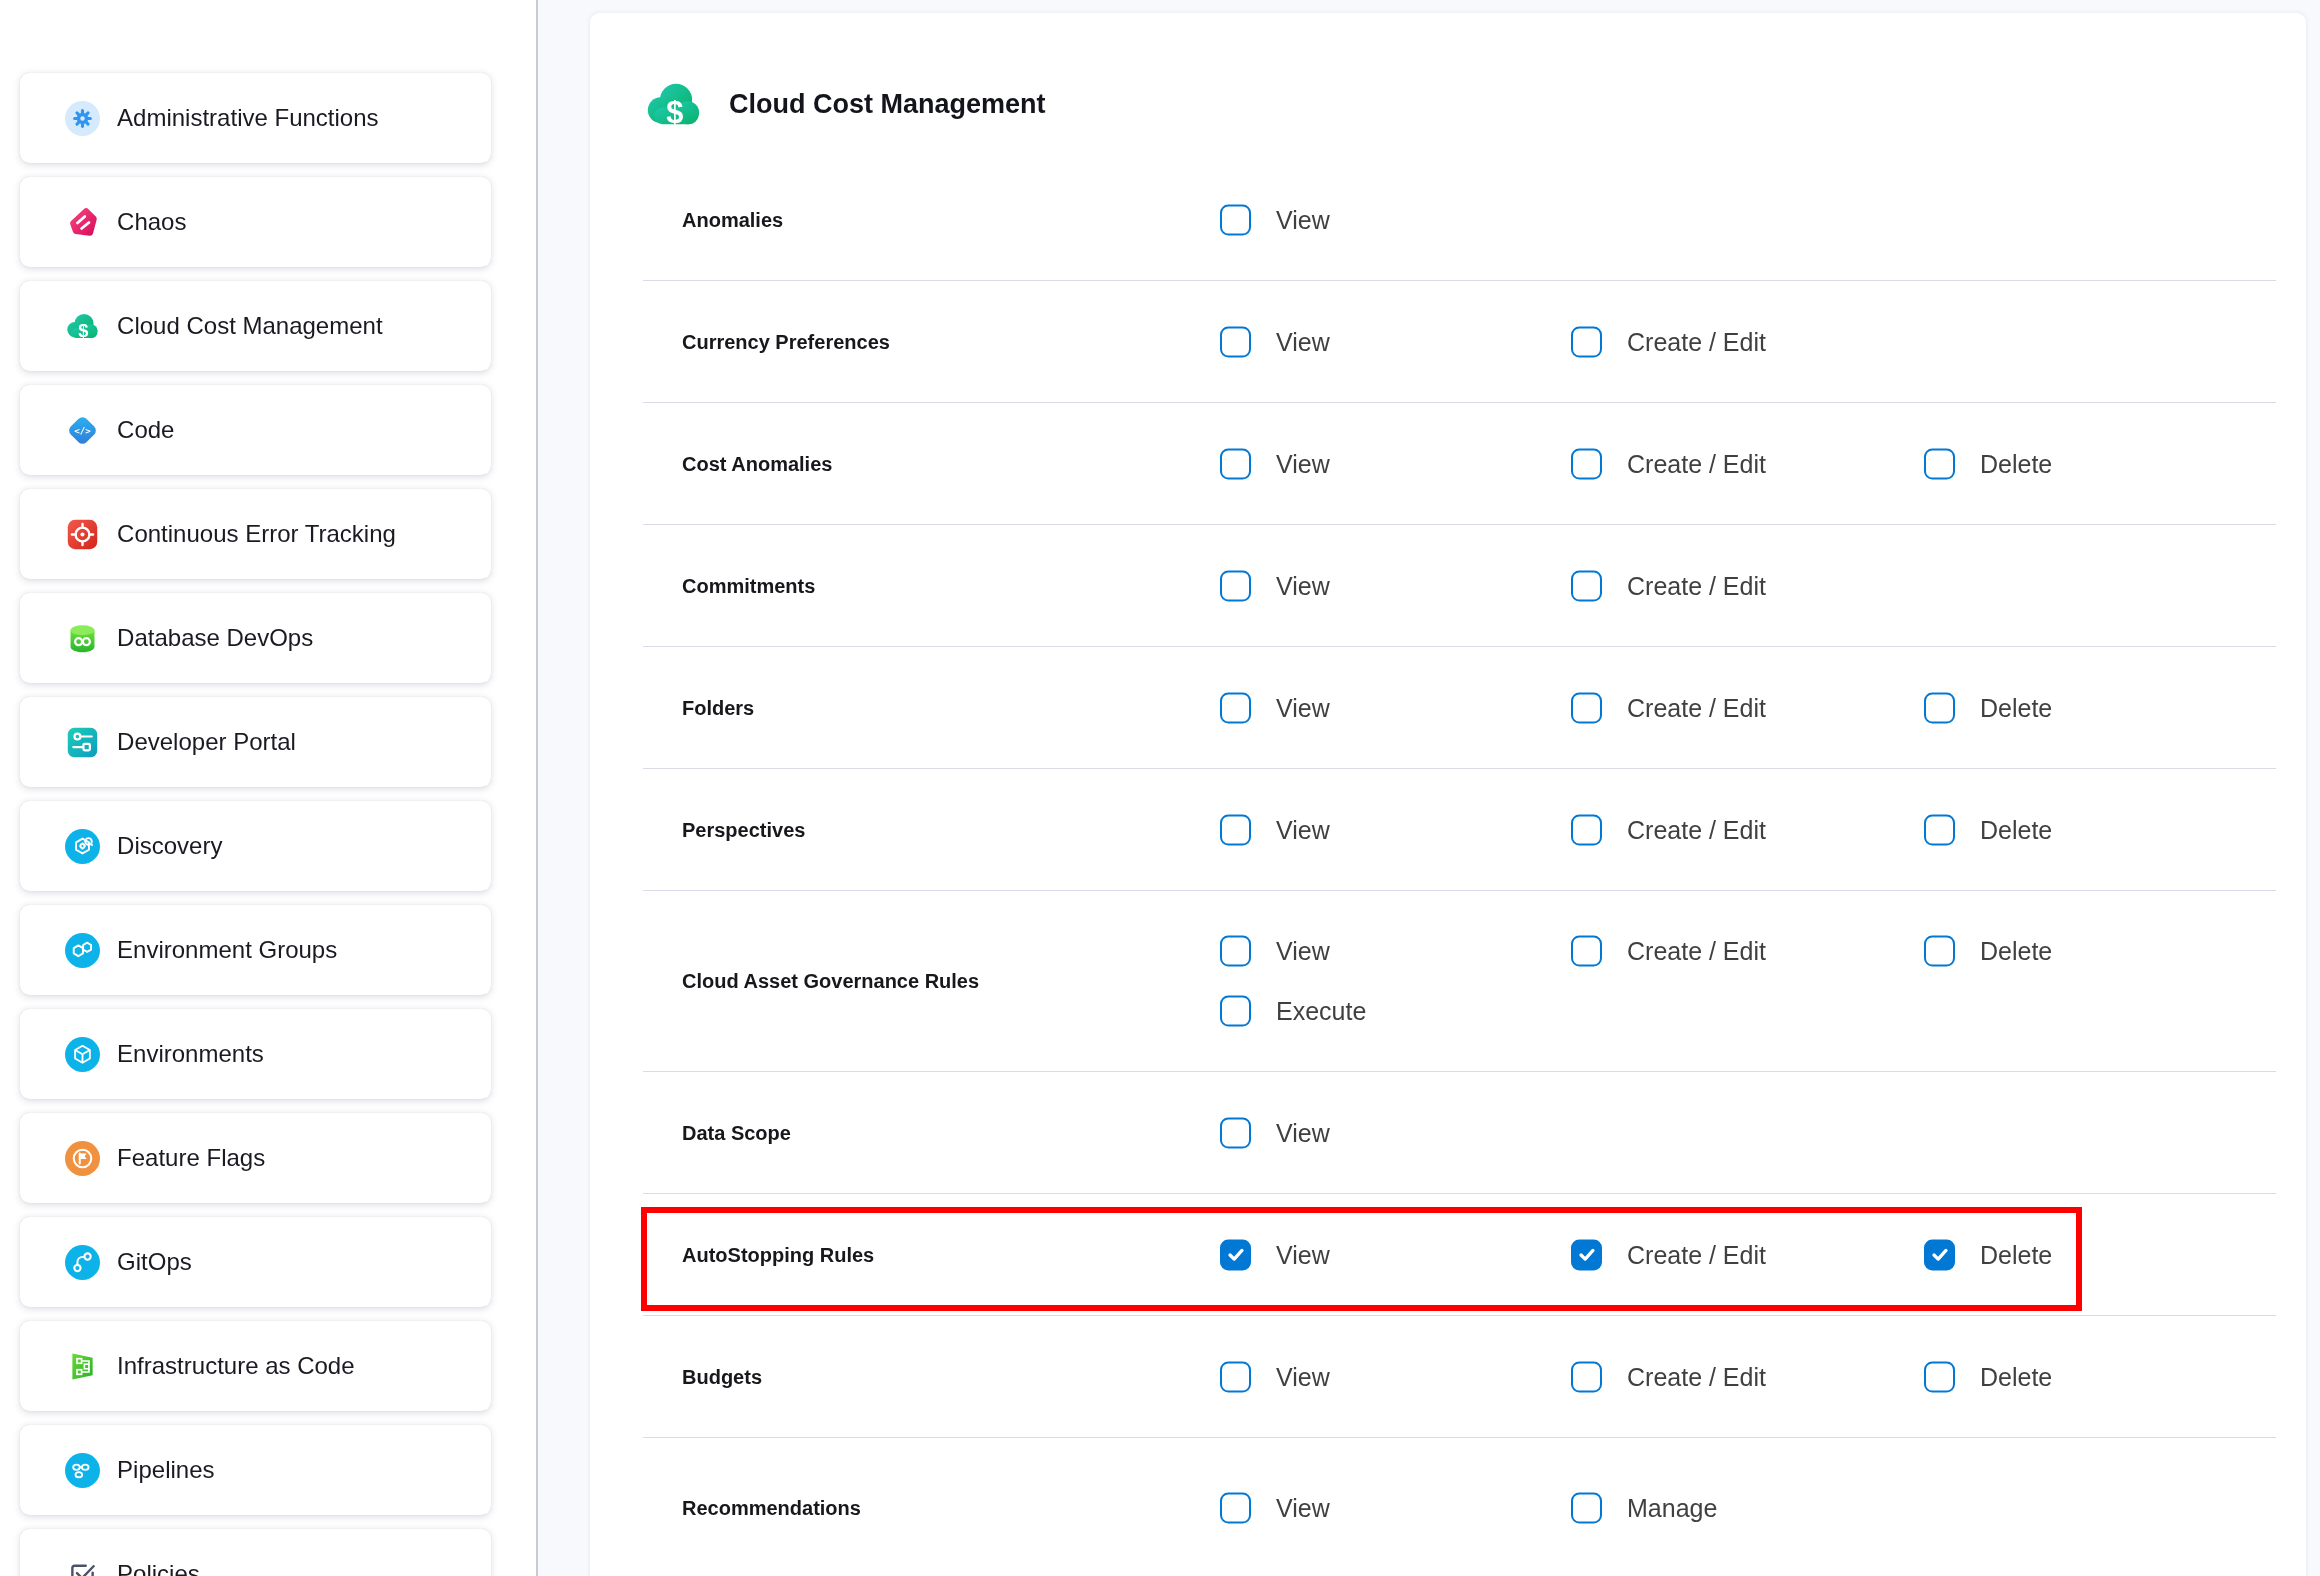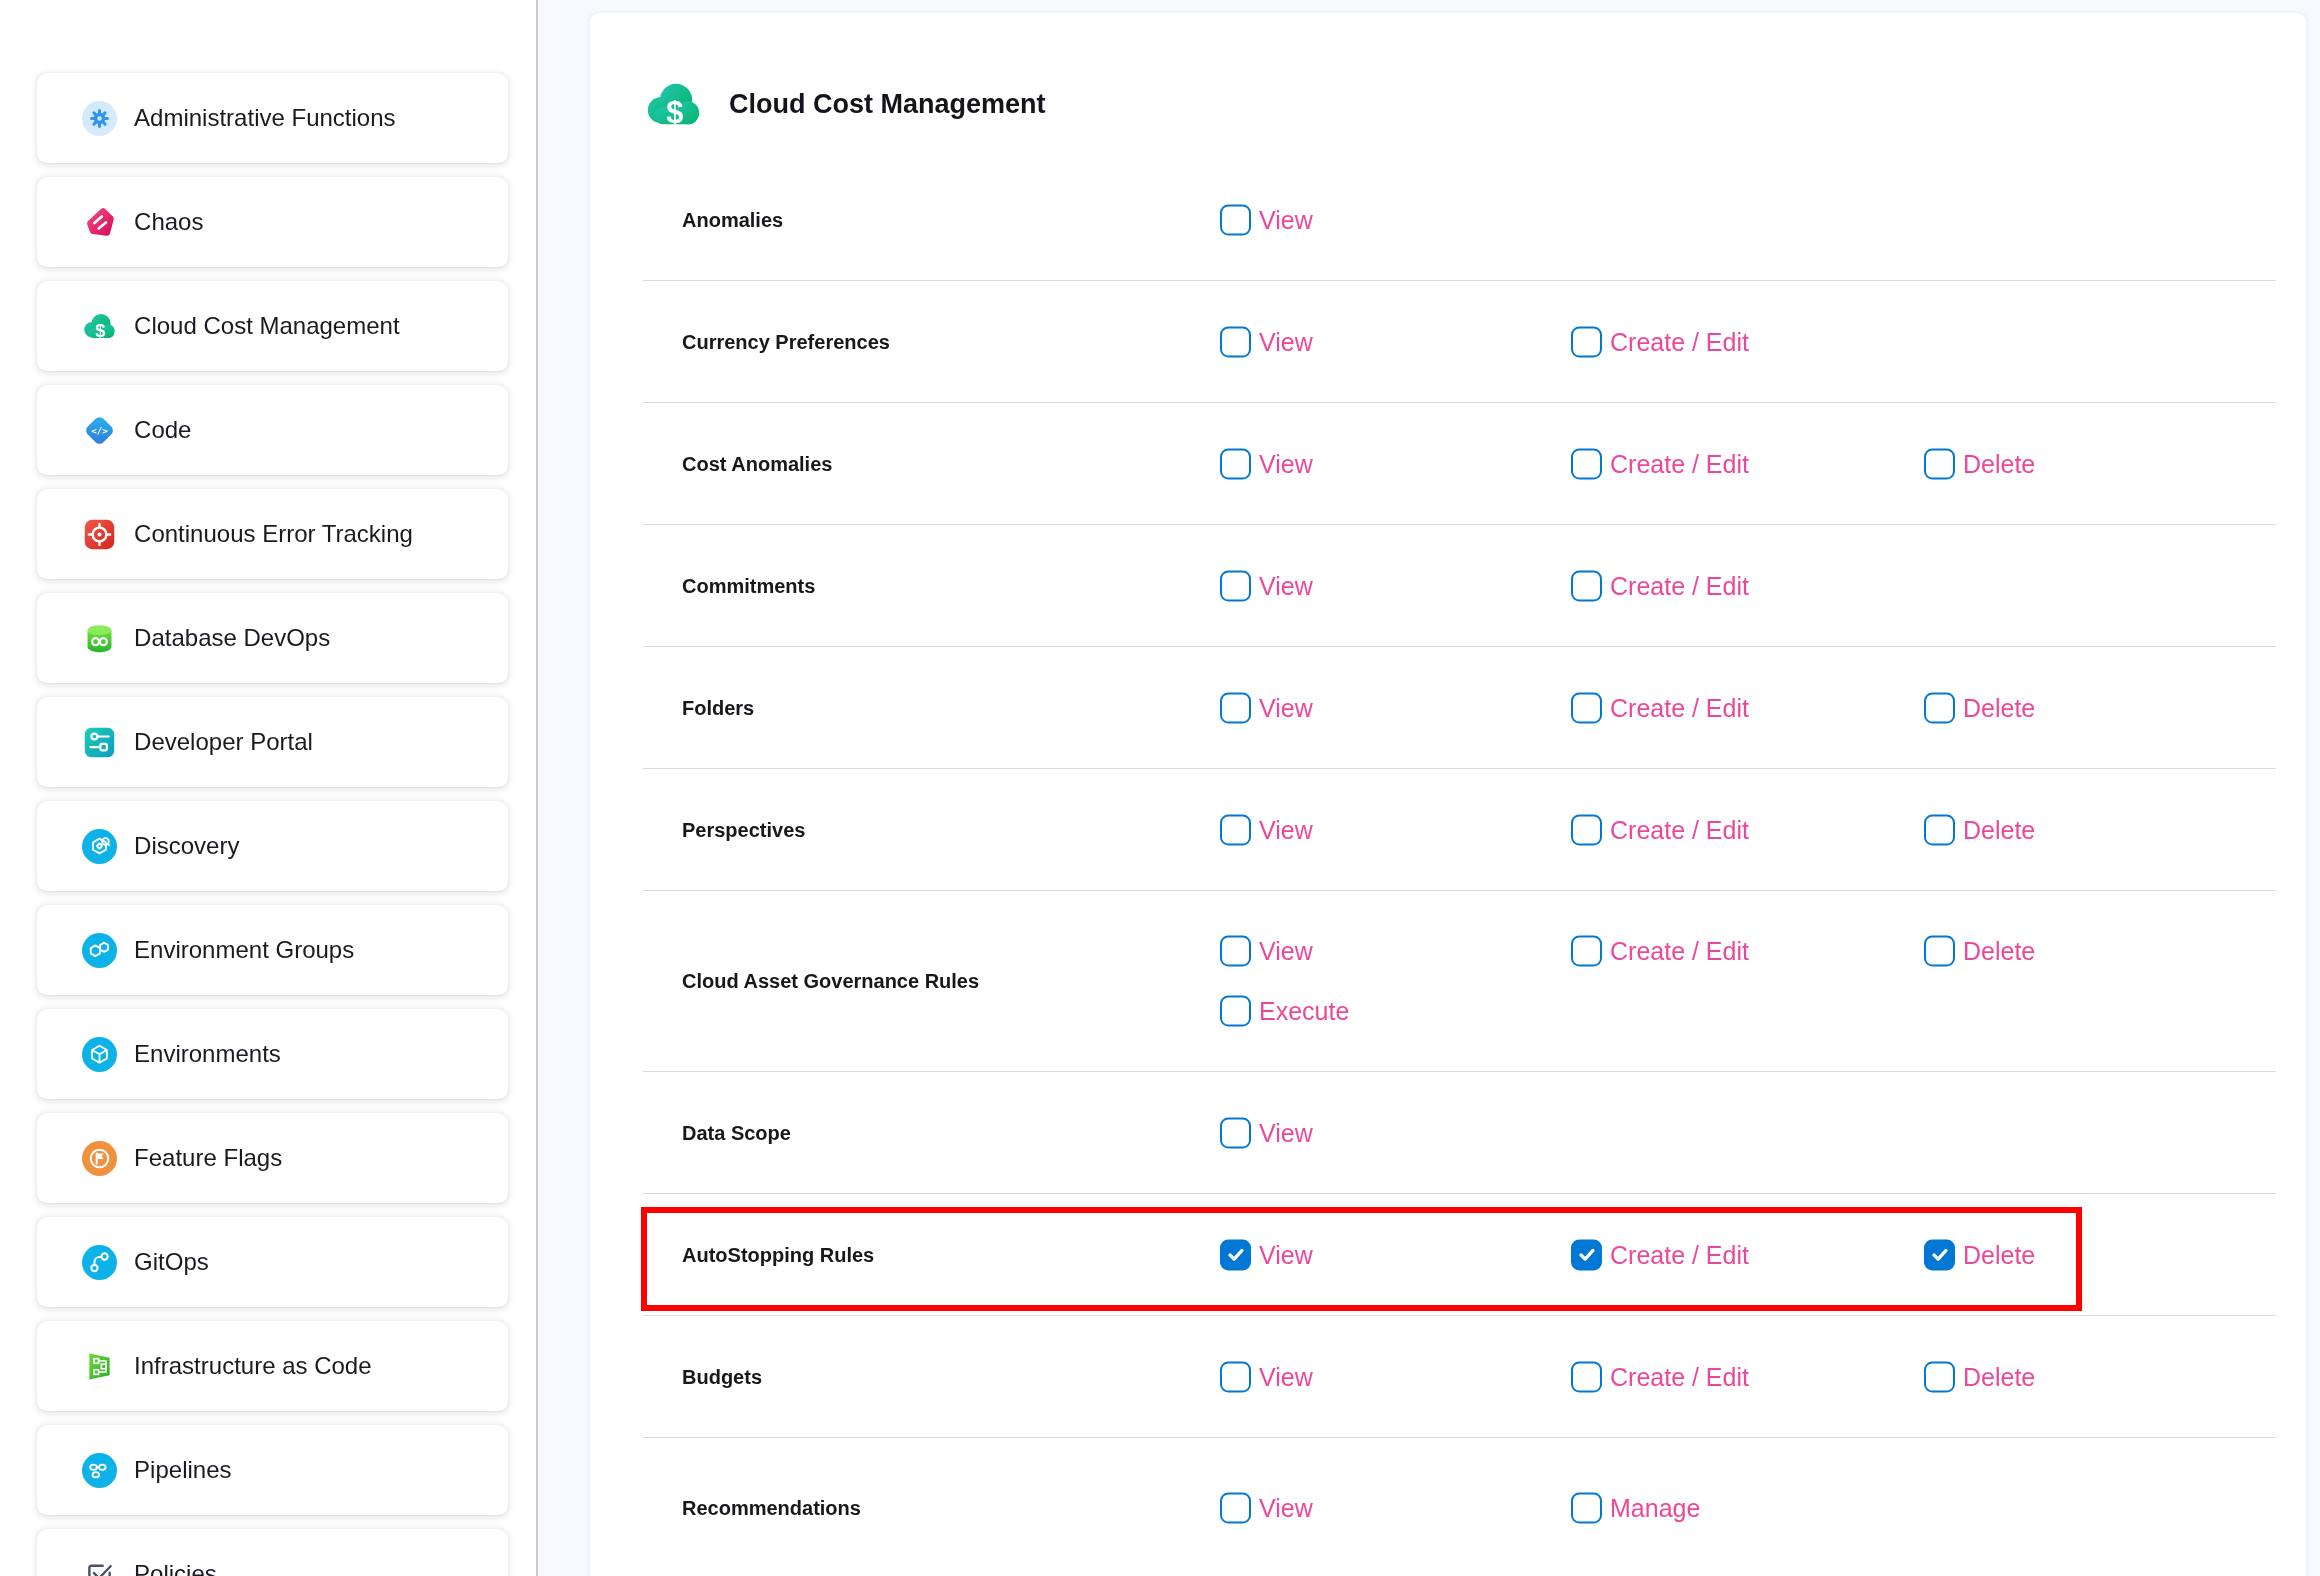--- a/index.html
+++ b/index.html
@@ -3,21 +3,21 @@
 <meta charset="utf-8">
 <style>
   html,body{margin:0;padding:0;}
   body{
     width:2321px;height:1577px;overflow:hidden;position:relative;
     background:#ffffff;
     font-family:"Liberation Sans","DejaVu Sans",sans-serif;
     -webkit-font-smoothing:antialiased;
   }
   
-  .sidebar{position:absolute;left:17px;top:0;width:536px;height:100%;background:#ffffff;}
+  .sidebar{position:absolute;left:0;top:0;width:536px;height:100%;background:#ffffff;}
   .side-list{position:absolute;left:19.5px;top:73px;width:471px;}
   .side-card{
     height:90px;margin-bottom:14px;border-radius:9.3px;background:#ffffff;
     box-shadow:0 1.9px 7.4px rgba(40,45,80,0.16),0 0 0.9px rgba(40,45,80,0.18);
     display:flex;align-items:center;padding-left:45px;box-sizing:border-box;cursor:pointer;
   }
   .side-icon{width:35px;height:35px;margin-right:17.6px;flex:none;}
   .side-icon svg{width:100%;height:100%;display:block;}
   .side-label{font-size:24px;color:#1a1a22;white-space:nowrap;}
   
@@ -49,21 +49,21 @@
   .cell.stack{flex-direction:column;align-items:flex-start;gap:29px;}
   .tall .cell.c1,.tall .cell.c2{top:calc(50% - 30px);}
   .perm{display:inline-flex;align-items:center;cursor:pointer;}
   .cb{
     width:31px;height:31px;box-sizing:border-box;flex:none;
     border:2.8px solid #0278d5;border-radius:8.3px;background:#ffffff;
     display:inline-flex;align-items:center;justify-content:center;
   }
   .cb.checked{background:#0278d5;}
   .cb svg{width:22px;height:22px;display:block;}
-  .cb-label{margin-left:8px;font-size:25px;color:#ec4899;white-space:nowrap;}
+  .cb-label{margin-left:25px;font-size:25px;color:#404040;white-space:nowrap;}
   .hl-box{
     position:absolute;left:-1.9px;top:13px;width:1441px;height:104px;
     border:6.5px solid #fe0000;box-sizing:border-box;pointer-events:none;
   }
 </style>
 </head>
 <body>
 
 <nav class="sidebar">
   <div class="side-list" id="side-list">

